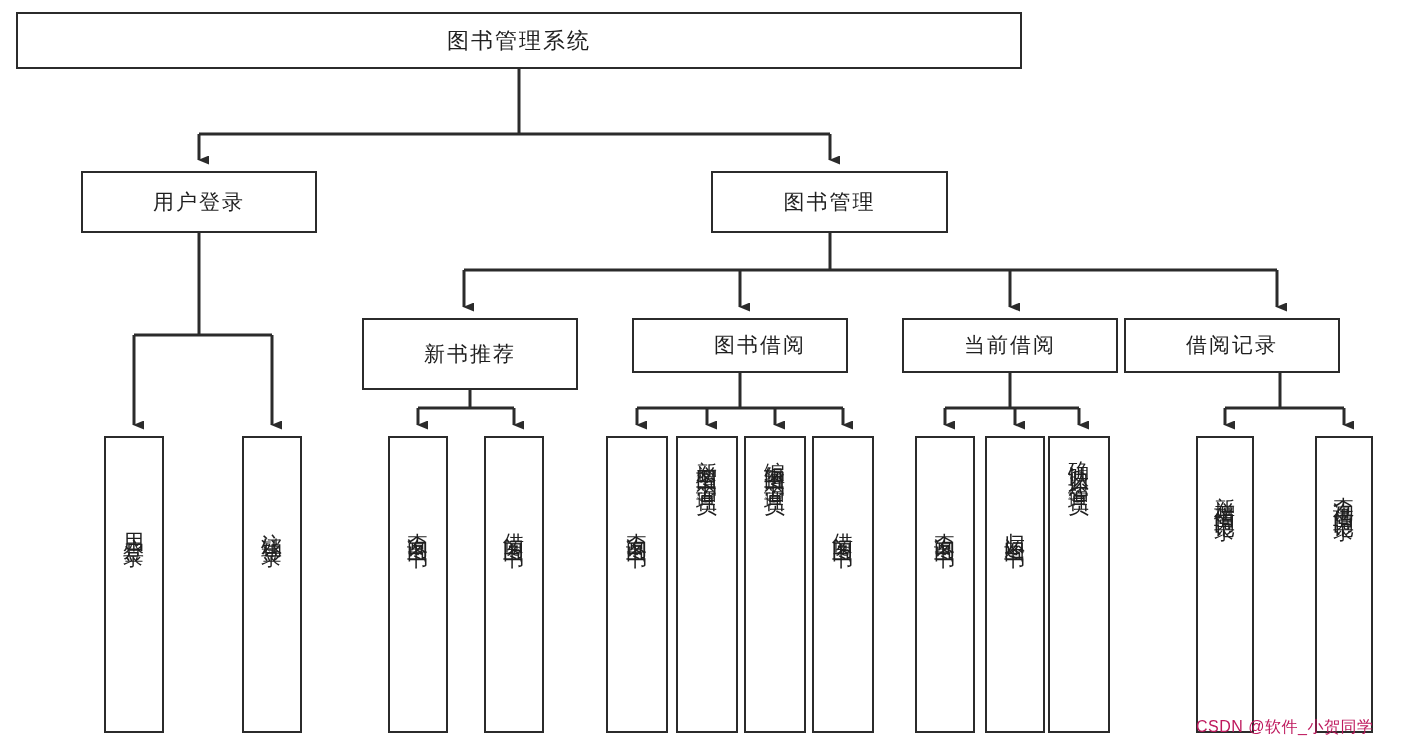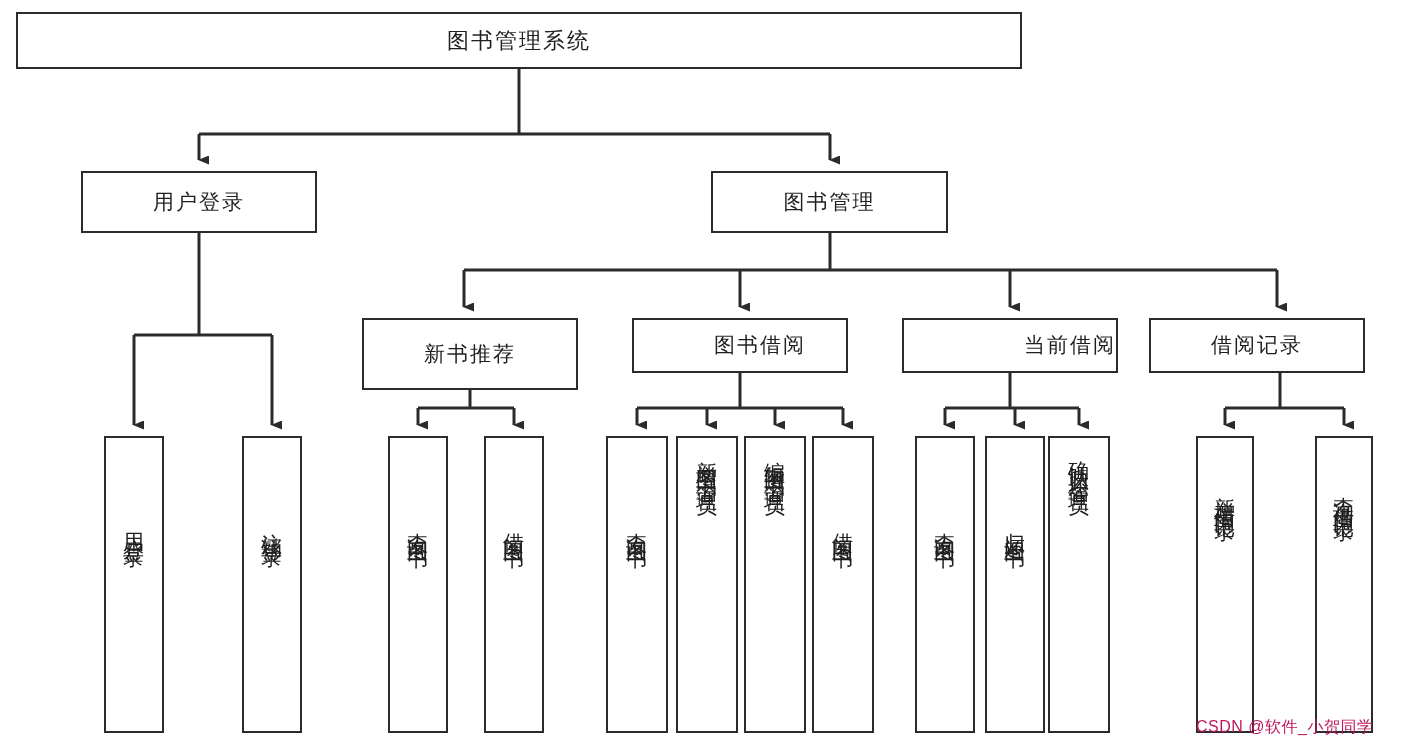--- a/index.html
+++ b/index.html
@@ -139,24 +139,24 @@
   <div class="node horizontal" style="left:711px; top:171px; width:237px; height:62px;">
     <span class="node-label">图书管理</span>
   </div>
 
   <div class="node horizontal" style="left:362px; top:318px; width:216px; height:72px;">
     <span class="node-label">新书推荐</span>
   </div>
   <div class="node horizontal" style="left:632px; top:318px; width:216px; height:55px;padding-left:40px;">
     <span class="node-label">图书借阅</span>
   </div>
-  <div class="node horizontal" style="left:902px; top:318px; width:216px; height:55px;justify-content:flex-end;">
+  <div class="node horizontal" style="left:902px; top:318px; width:216px; height:55px;">
     <span class="node-label">当前借阅</span>
   </div>
-  <div class="node horizontal" style="left:1149px; top:318px; width:216px; height:55px;">
+  <div class="node horizontal" style="left:1124px; top:318px; width:216px; height:55px;">
     <span class="node-label">借阅记录</span>
   </div>
 
   <div class="node vertical" style="left:104px; top:436px; width:60px; height:297px; padding-top:78px;">
     <span class="node-label">用户登录</span>
   </div>
   <div class="node vertical" style="left:242px; top:436px; width:60px; height:297px; padding-top:78px;">
     <span class="node-label">注销登录</span>
   </div>
 

